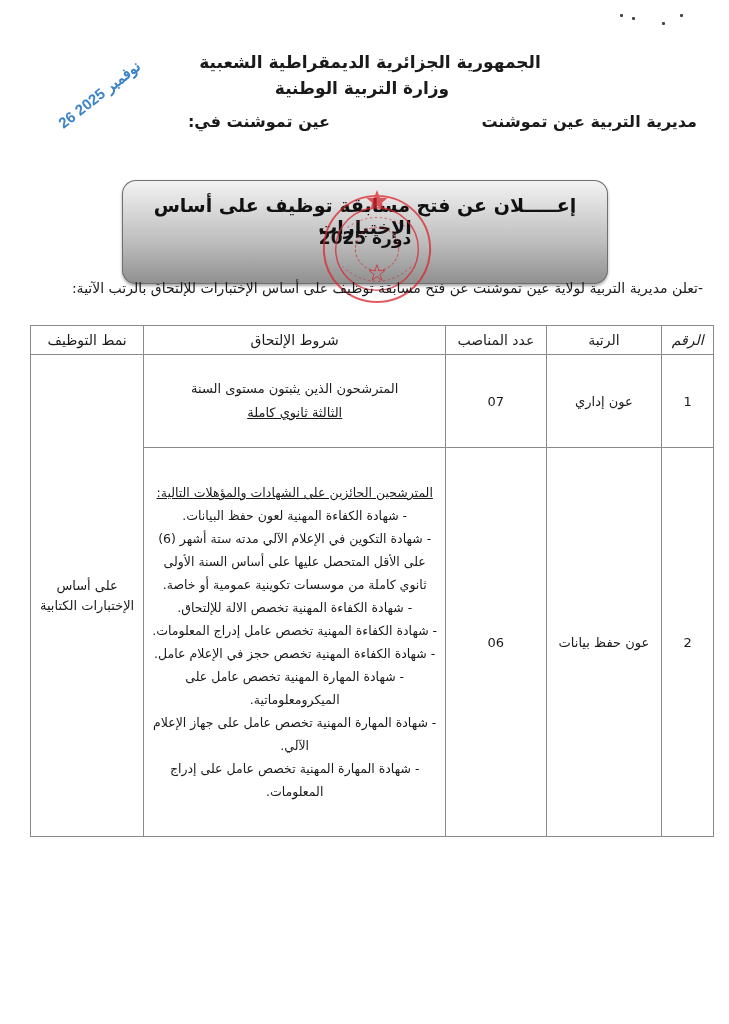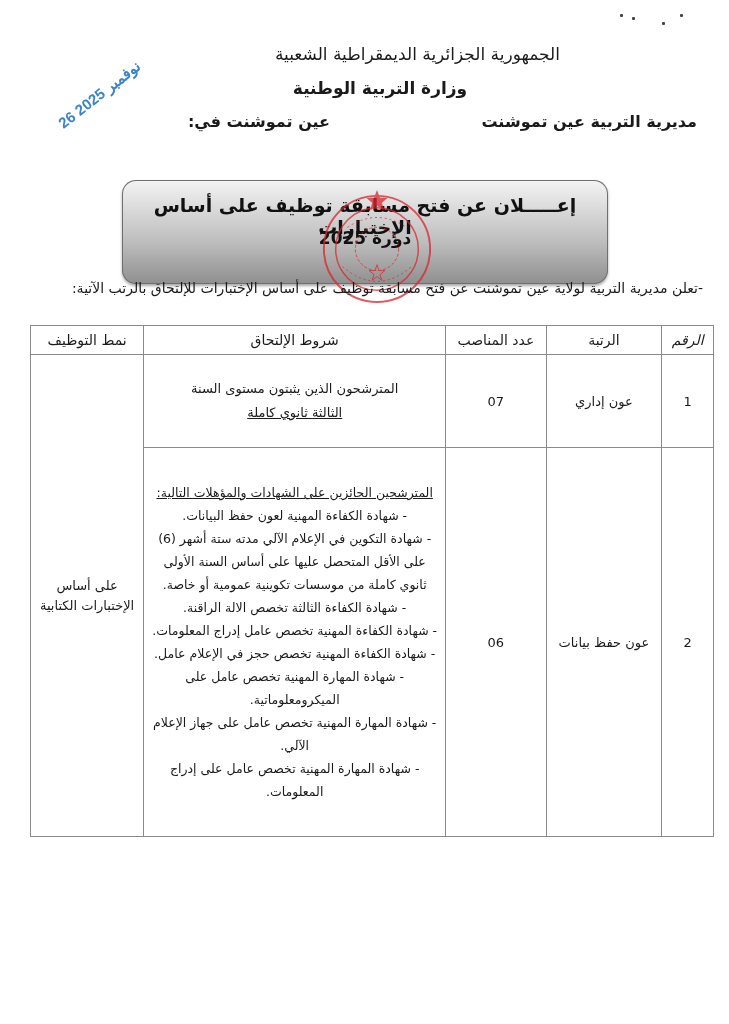--- a/index.html
+++ b/index.html
@@ -4,22 +4,22 @@
 <style>
   html, body { margin:0; padding:0; background:#ffffff; }
   body { width:729px; height:1024px; position:relative; overflow:hidden;
          font-family:"DejaVu Sans", sans-serif; color:#1a1a1a; }
   .abs { position:absolute; }
   .rtl { direction:rtl; }
 
   .specks { left:620px; top:10px; width:100px; height:14px; }
   .speck { position:absolute; width:3px; height:3px; background:#444; border-radius:1px; }
 
-  .hdr1 { left:180px; top:44px; width:380px; text-align:right; font-size:17px; font-weight:normal; }
-  .hdr2 { left:190px; top:78px; width:380px; text-align:center; font-size:17px; font-weight:bold; }
+  .hdr1 { left:180px; top:52px; width:380px; text-align:center; font-size:17px; font-weight:bold; }
+  .hdr2 { left:172px; top:78px; width:380px; text-align:center; font-size:17px; font-weight:bold; }
   .dir-left { right:32px; top:112px; font-size:16px; font-weight:bold; text-align:center; }
   .place { left:180px; top:112px; width:150px; text-align:right; font-size:16px; font-weight:bold; }
 
   .date-stamp { left:55px; top:118px; color:#3c84c8; font-size:15px; font-weight:bold;
                 transform:rotate(-38deg); transform-origin:left top; white-space:nowrap;
                 font-family:"Liberation Sans", sans-serif; letter-spacing:-0.5px; }
 
   .banner { left:122px; top:180px; width:486px; height:104px; border-radius:14px;
             background:linear-gradient(180deg,#f4f4f4 0%,#d8d8d8 30%,#bdbdbd 60%,#8f8f8f 100%);
             box-shadow:inset 0 0 0 1px #6f6f6f, 0 2px 3px rgba(0,0,0,0.35); }
@@ -100,21 +100,21 @@
       <td class="mode" rowspan="2">على أساس الإختبارات الكتابية</td>
     </tr>
     <tr class="row2">
       <td>2</td>
       <td>عون حفظ بيانات</td>
       <td>06</td>
       <td class="cond2">
         <span class="u">المترشحين الحائزين على الشهادات والمؤهلات التالية:</span>
         <span class="it">- شهادة الكفاءة المهنية لعون حفظ البيانات.</span>
         <span class="it">- شهادة التكوين في الإعلام الآلي مدته ستة أشهر (6) على الأقل المتحصل عليها على أساس السنة الأولى ثانوي كاملة من موسسات تكوينية عمومية أو خاصة.</span>
-        <span class="it">- شهادة الكفاءة الثالثة تخصص الالة الراقنة.</span>
+        <span class="it">- شهادة الكفاءة المهنية تخصص الالة للإلتحاق.</span>
         <span class="it">- شهادة الكفاءة المهنية تخصص عامل إدراج المعلومات.</span>
         <span class="it">- شهادة الكفاءة المهنية تخصص حجز في الإعلام عامل.</span>
         <span class="it">- شهادة المهارة المهنية تخصص عامل على الميكرومعلوماتية.</span>
         <span class="it">- شهادة المهارة المهنية تخصص عامل على جهاز الإعلام الآلي.</span>
         <span class="it">- شهادة المهارة المهنية تخصص عامل على إدراج المعلومات.</span>
       </td>
     </tr>
   </tbody>
 </table>
 

